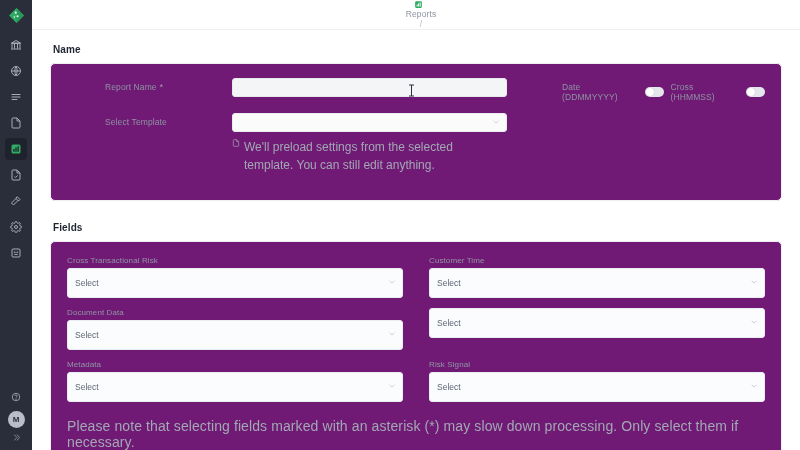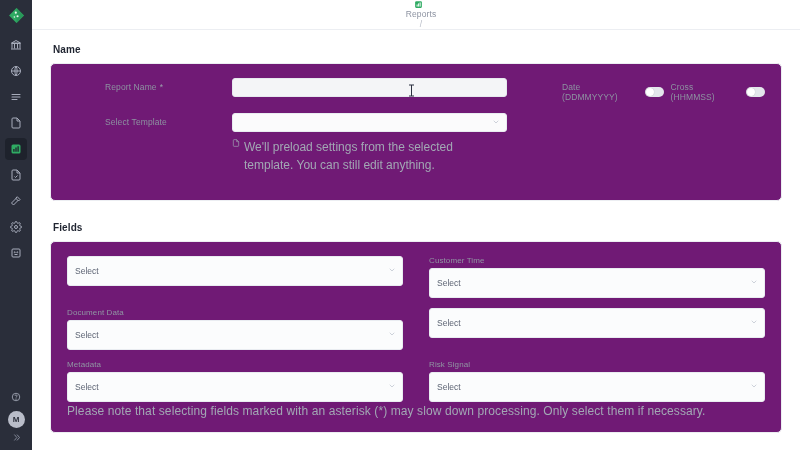--- a/index.html
+++ b/index.html
@@ -154,22 +154,22 @@
     border: 1px solid #e9ecf1;
     border-radius: 3px;
     background: #fbfcfd;
     display: flex; align-items: center; justify-content: space-between;
     padding: 0 6px 0 7px;
     font-size: 8.5px; color: #5c6373;
   }
   .field-select .chev { color: #c2c7d0; }
 
   .note {
-    margin-top: 2px;
-    font-size: 12px; color: #a2a8b4; letter-spacing: .1px;
+    margin-top: 16px;
+    font-size: 14px; color: #a2a8b4; letter-spacing: .1px;
   }
   .cursor-ibeam {
     position: absolute;
     width: 7px; height: 13px;
     pointer-events: none;
   }
 </style>
 </head>
 <body>
 
@@ -339,20 +339,21 @@
           </div>
         </div>
       </div>
 
       <div class="section-title" style="margin-top:21px">Fields</div>
 
       <div class="card">
         <div class="fields-grid">
 
           <div>
+            <div class="field-label">Cross Transactional Risk</div>
             <div class="field-select">
               <span>Select</span>
               <span class="chev"><svg width="8" height="8" viewBox="0 0 24 24" fill="none" stroke="currentColor" stroke-width="2.4" stroke-linecap="round">
                     <path d="M6 9l6 6 6-6"></path>
                   </svg></span>
             </div>
           </div>
 
           <div>
             <div class="field-label">Customer Time</div>

